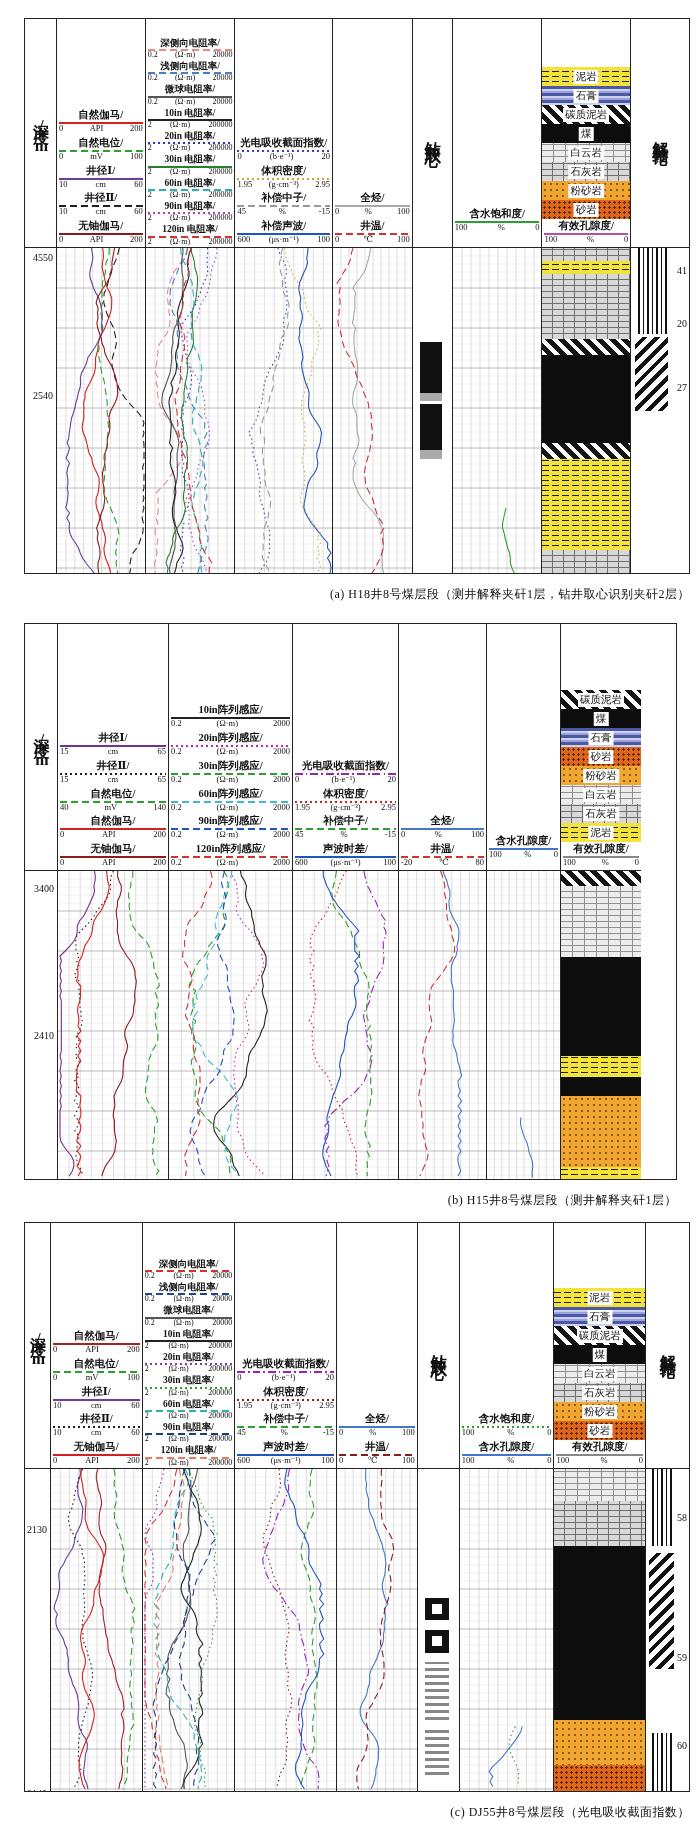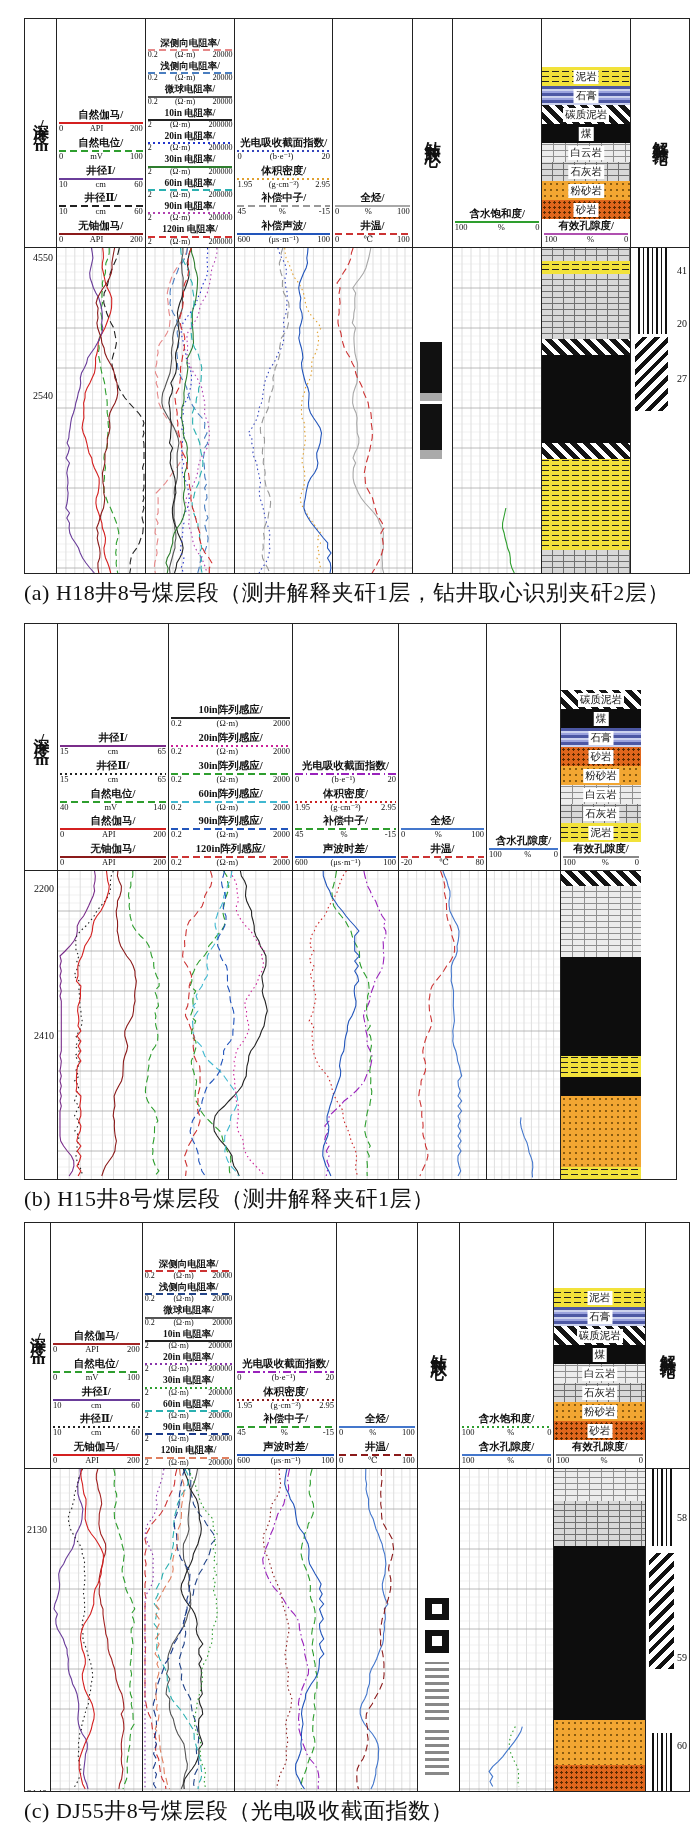--- a/index.html
+++ b/index.html
@@ -23,21 +23,21 @@
   .vtext{writing-mode:vertical-rl;text-orientation:upright;letter-spacing:3px;
     font-size:16px;font-weight:600;}
   .dtick{position:absolute;right:3px;font-size:10px;}
   .layer-label{position:absolute;right:2px;font-size:10px;}
   .cseg{position:absolute;left:6%;width:58%;}
   .liv{position:absolute;left:0;right:0;}
   .core-iv{position:absolute;left:18%;width:58%;}
   .lchip{height:19px;position:relative;margin:0;}
   .lchip span{position:absolute;left:50%;top:50%;transform:translate(-50%,-50%);
     background:#fff;font-size:10.5px;padding:0 2px;white-space:nowrap;}
-  .panel-caption{margin-top:4px;text-align:left;font-size:22px;letter-spacing:0.5px;}
+  .panel-caption{margin-top:12px;text-align:right;font-size:12px;letter-spacing:0.5px;}
   svg{position:absolute;left:0;top:0;}
   
   .pat-mudstone{background-color:#f2e23a;background-image:
     repeating-linear-gradient(90deg,rgba(0,0,0,0) 0 7px,#f2e23a 7px 10px),
     repeating-linear-gradient(0deg,rgba(0,0,0,0) 0 4px,#222 4px 5px);}
   .pat-gypsum{background-color:#7d88c4;background-image:
     repeating-linear-gradient(0deg,#ccd2ee 0 2px,#4d58a4 2px 5px,#9aa2dd 5px 7px);}
   .pat-carb{background-image:repeating-linear-gradient(45deg,#fff 0 4px,#141414 4px 9px);}
   .pat-coal{background-color:#0d0d0d;}
   .pat-dolomite{background-color:#ececec;background-image:
@@ -622,34 +622,34 @@
         </div>
         <div class="col" style="width: 58px;">
           <div class="head center" style="height: 229px;">
             <div class="vtext">解释结论</div>
           </div>
           <div class="plot" style="height: 325px;">
             <div class="cseg pat-v" style="top: 0px; height: 86.125px;"></div>
             <div class="cseg pat-d" style="top: 89.375px; height: 73.125px;"></div>
             <div class="layer-label" style="top: 16.75px;">41</div>
             <div class="layer-label" style="top: 70.375px;">20</div>
-            <div class="layer-label" style="top: 125px;">27</div>
+            <div class="layer-label" style="top: 134px;">27</div>
           </div>
         </div>
       </div>
       <div class="panel-caption">(a) H18井8号煤层段（测井解释夹矸1层，钻井取心识别夹矸2层）</div>
     </div>
     <div class="panel" style="top: 623px; left: 24px; width: 653px;">
       <div class="pgrid" style="height: 555px;">
         <div class="col" style="width: 33px;">
           <div class="head center" style="height: 247px;">
             <div class="vtext">深度/m</div>
           </div>
           <div class="plot" style="height: 308px;">
-            <div class="dtick" style="top: 11.864px;">2200</div>
+            <div class="dtick" style="top: 11.864px;">3400</div>
             <div class="dtick" style="top: 158.78px;">2410</div>
           </div>
         </div>
         <div class="col" style="width: 111px;">
           <div class="head" style="height: 247px;">
             <div class="cb">
               <div class="cb-name">井径Ⅰ/</div>
               <div class="cb-rule" style="background: rgb(122, 45, 138);"></div>
               <div class="cb-scale">
                 <span>15</span>

